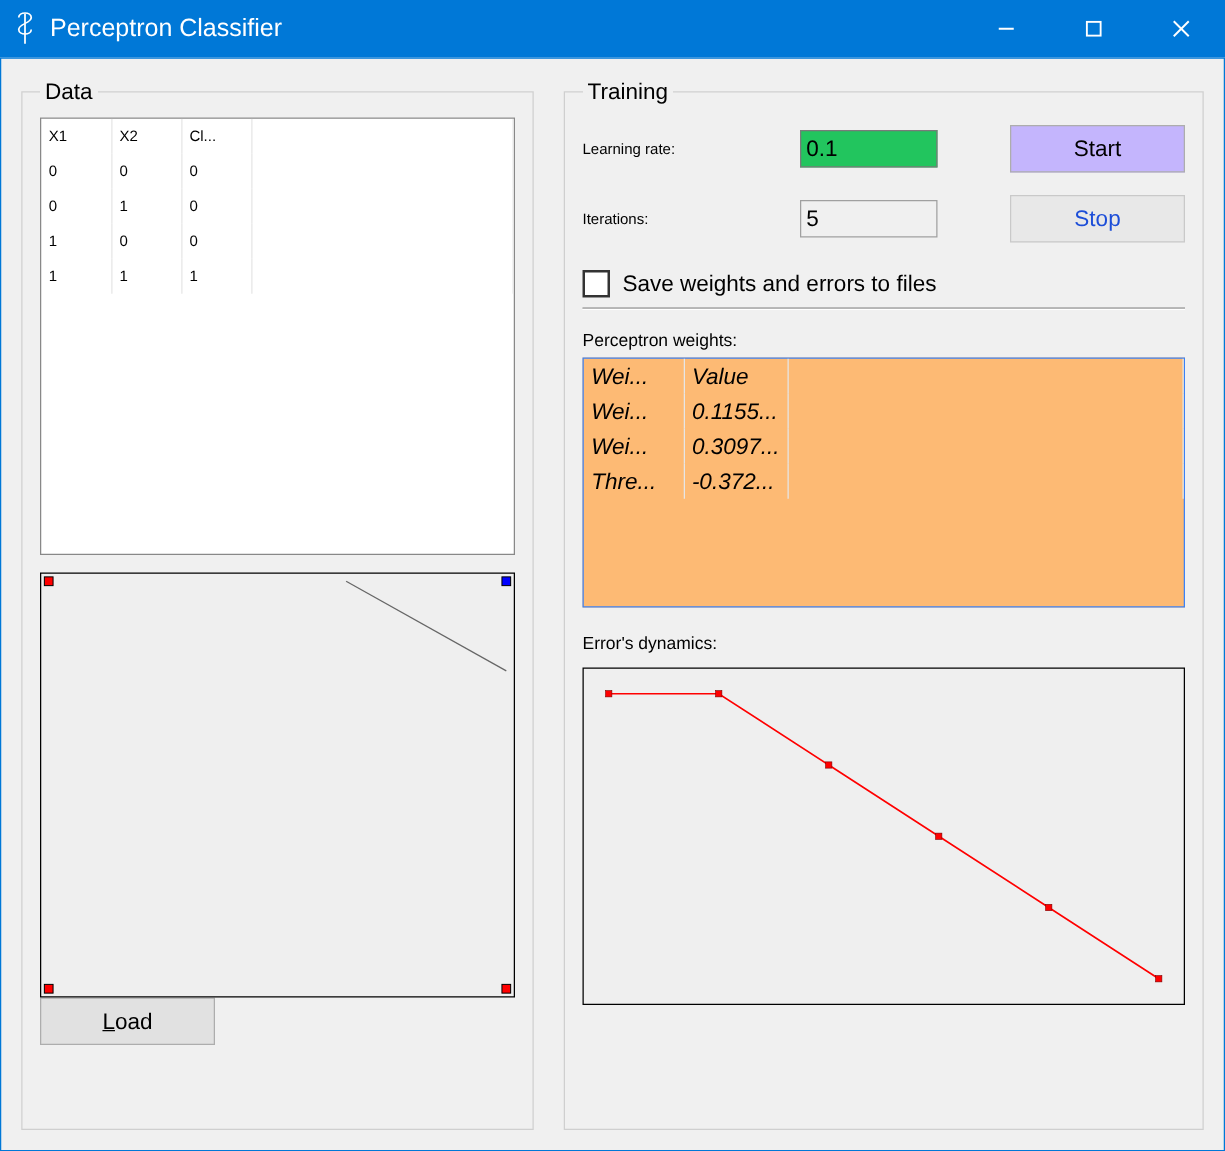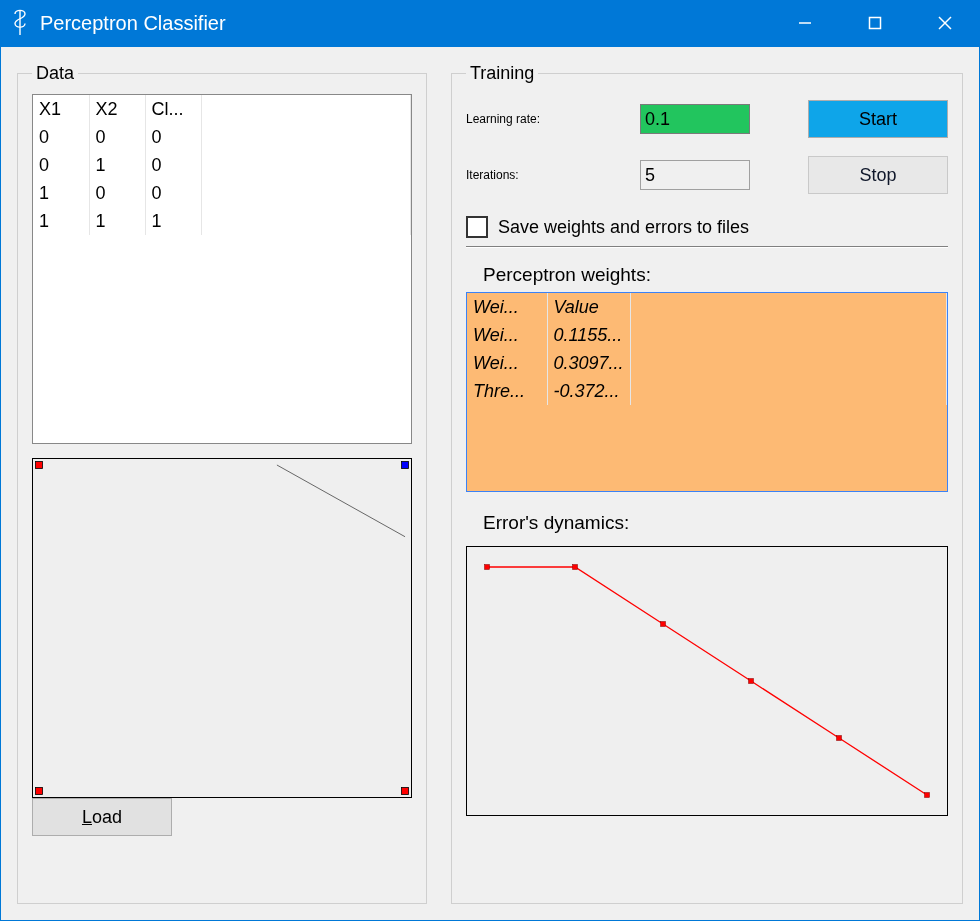--- a/index.html
+++ b/index.html
@@ -80,21 +80,21 @@
   
   .grid {
     border: 1px solid #888;
     background: #fff;
     overflow: hidden;
     height: 350px;
   }
   .grid table {
     border-collapse: collapse;
     width: 100%;
-    font-size: 18px;
+    font-size: 12px;
   }
   .grid th, .grid td {
     text-align: left;
     padding: 3px 6px;
     border-right: 1px solid #e6e6e6;
     height: 28px;
     font-weight: normal;
   }
   .grid th { border-bottom: 0; }
   .grid .col-narrow { width: 56px; }
@@ -140,28 +140,28 @@
   }
   .text-input.ro {
     background:#f0f0f0;
     border-color:#a0a0a0;
   }
   .btn {
     width: 140px;
     height: 38px;
     font-size: 18px;
     border: 1px solid #adadad;
-    background: #0ea5e9;
+    background: #c4b5fd;
     display:flex;
     align-items:center;
     justify-content:center;
     margin-left:auto;
   }
   .btn.disabled {
-    color:#0f172a;
+    color:#1d4ed8;
     background:#e8e8e8;
     border-color:#c9c9c9;
   }
   .chk-row {
     display:flex;
     align-items:center;
     gap:10px;
     font-size:18px;
     margin-top:10px;
   }
@@ -170,21 +170,21 @@
     height:22px;
     border:2px solid #333;
     background:#fff;
   }
   .hr {
     border-top:1px solid #808080;
     border-bottom:1px solid #fff;
     margin:8px 0 10px 0;
     height:0;
   }
-  .section-label { font-size:19px; margin:6px 17px; }
+  .section-label { font-size:14px; margin:6px 0; }
   .weights-grid {
     border:1px solid #3b82f6;
     background:#fdba74;
     height: 200px;
     font-style: italic;
   }
   .weights-grid table { border-collapse:collapse; width:100%; font-size:18px;}
   .weights-grid th, .weights-grid td {
     text-align:left; padding:3px 6px; border-right:1px solid #e6e6e6; height:28px; font-weight:normal;
   }

